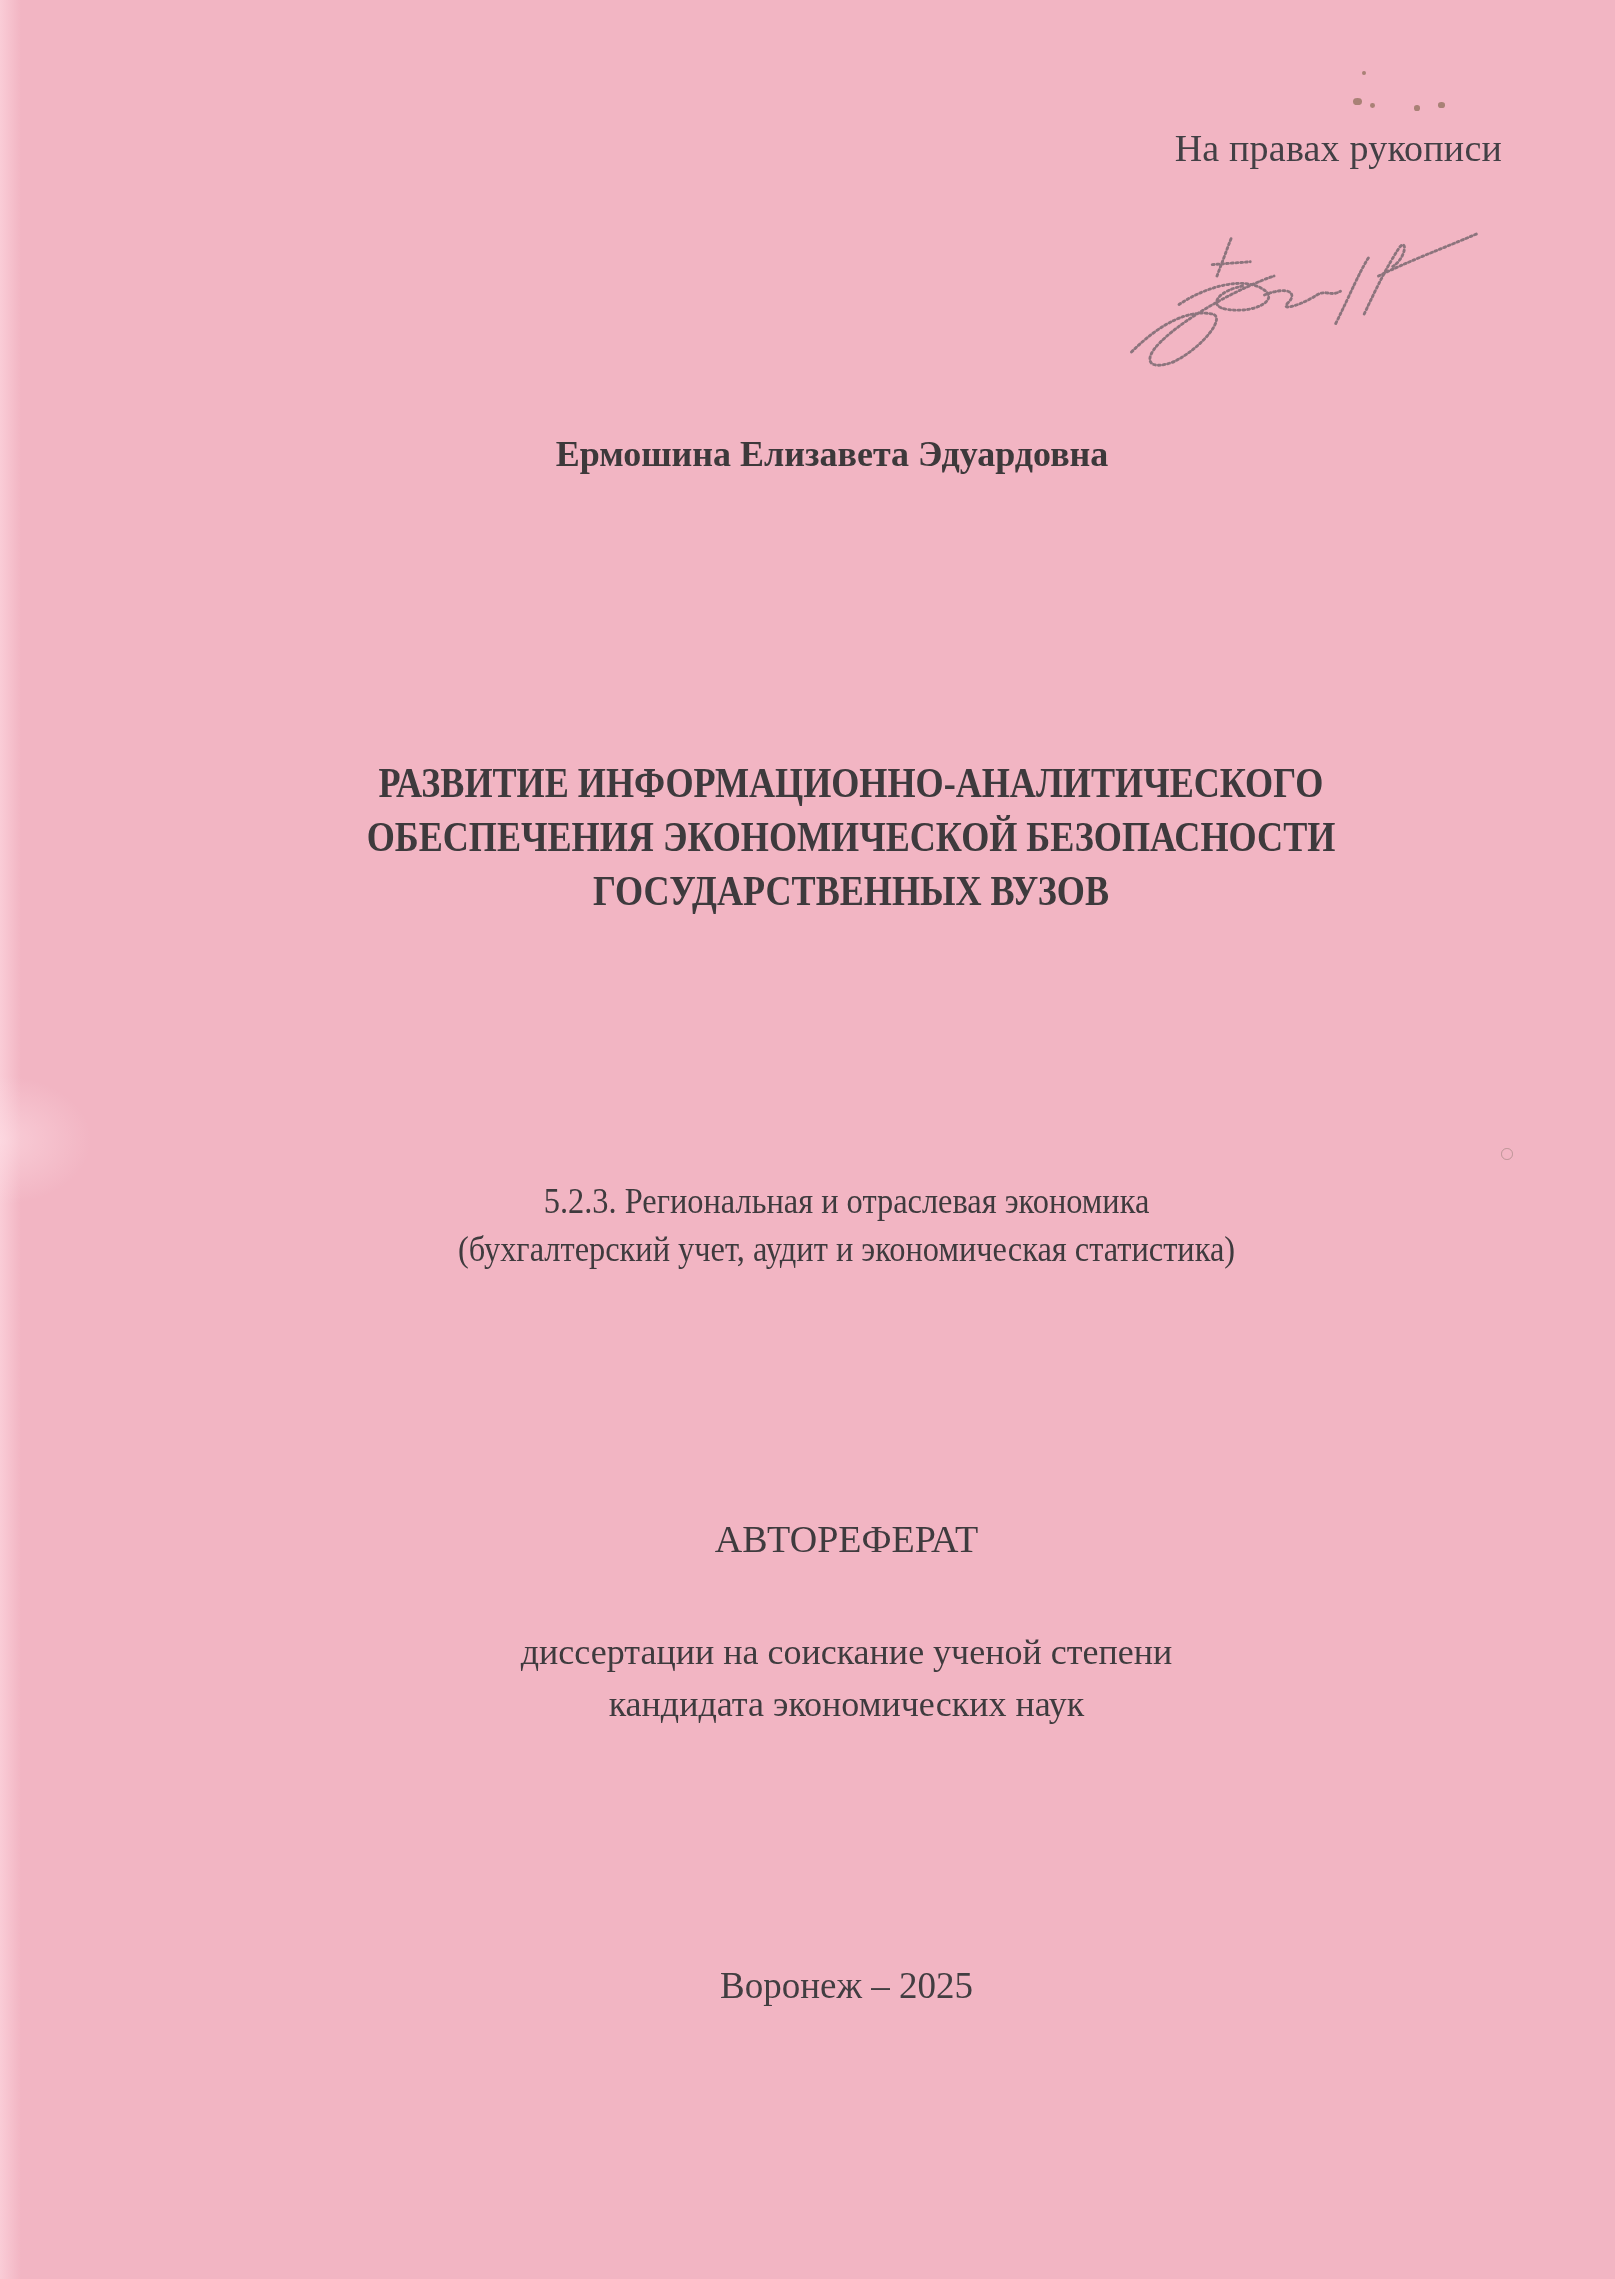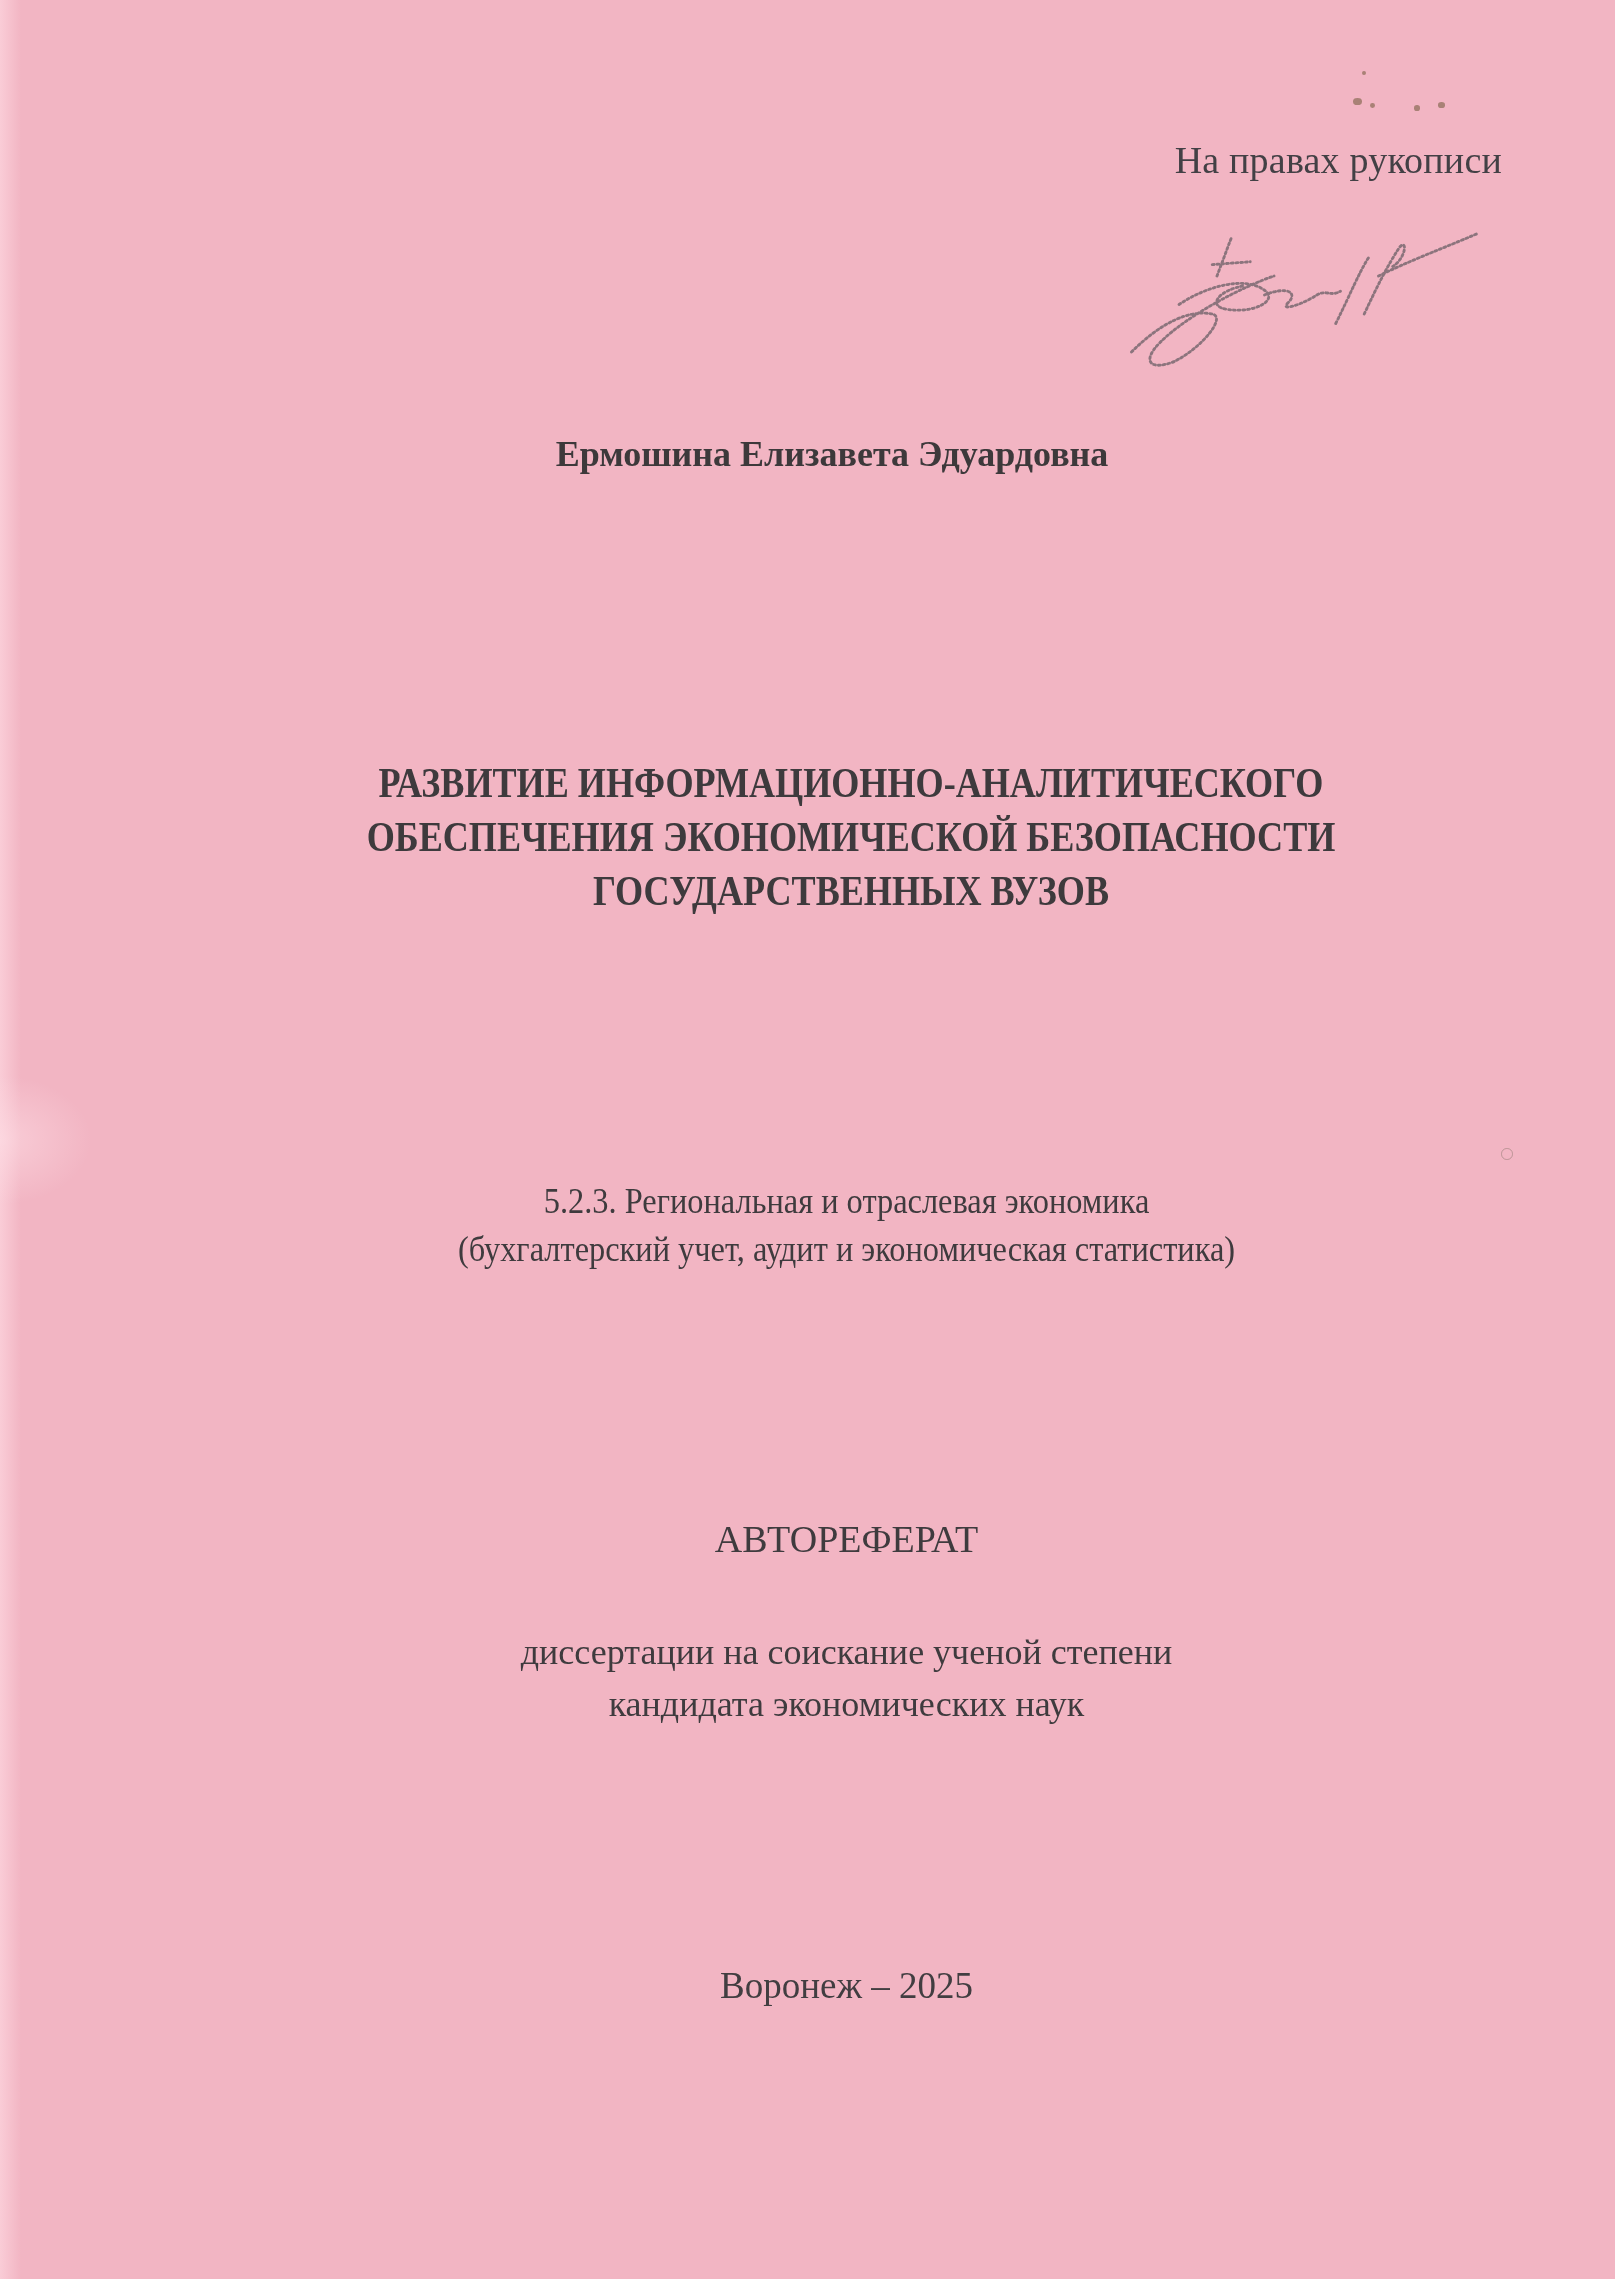--- a/index.html
+++ b/index.html
@@ -26,21 +26,20 @@
     .abs {
       position: absolute;
       white-space: nowrap;
     }
     .status {
       right: 114px;
       top: 126px;
       font-size: 38px;
       color: #434045;
       letter-spacing: 0.2px;
-      margin-top: 12px;
     }
     .author {
       top: 433px;
       left: 0;
       width: 1664px;
       text-align: center;
       font-size: 36px;
       font-weight: bold;
       color: #3d393b;
     }

